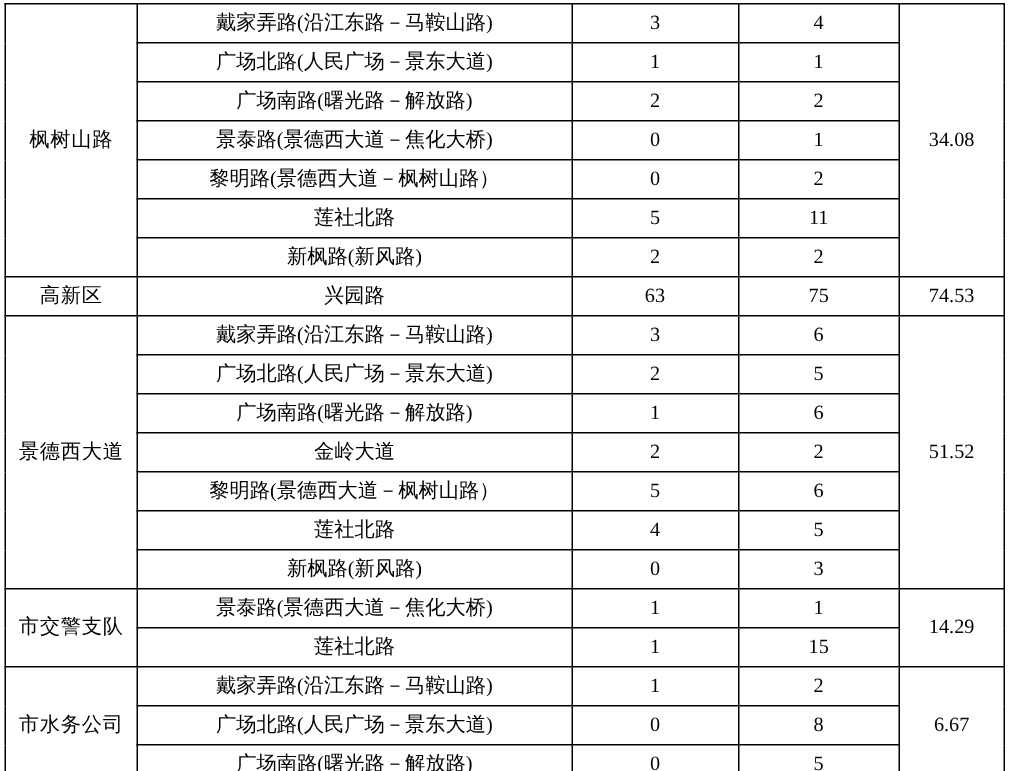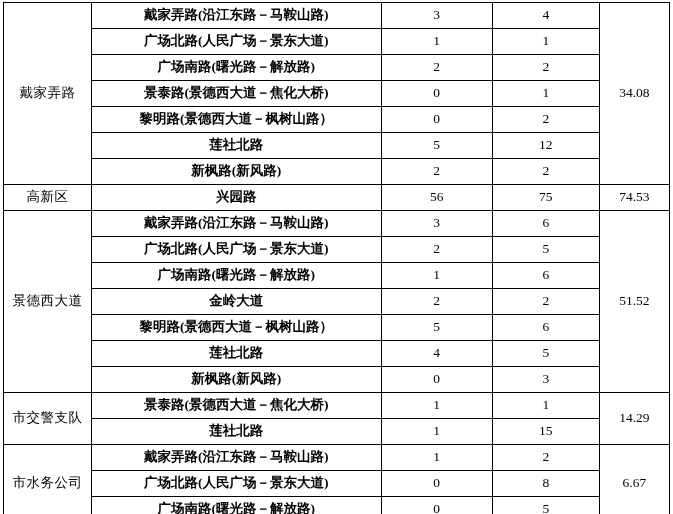--- a/index.html
+++ b/index.html
@@ -36,21 +36,20 @@
     vertical-align: middle;
     white-space: nowrap;
     overflow: hidden;
   }
   td.unit {
     font-size: 14px;
     letter-spacing: 0.5px;
   }
   td.road {
     font-size: 13.5px;
-    font-weight: bold;
   }
   td.num {
     font-size: 14px;
     font-family: "Liberation Serif", "DejaVu Serif", serif;
   }
   td.score {
     font-size: 14.5px;
   }
   .col-unit { width: 88px; }
   .col-road { width: 289px; }
@@ -65,21 +64,21 @@
   <table class="grid">
     <colgroup>
       <col class="col-unit">
       <col class="col-road">
       <col class="col-n1">
       <col class="col-n2">
       <col class="col-score">
     </colgroup>
     <tbody>
         <tr>
-          <td class="unit" rowspan="7">戴家弄路</td>
+          <td class="unit" rowspan="7">枫树山路</td>
           <td class="road">戴家弄路(沿江东路－马鞍山路)</td>
           <td class="num">3</td>
           <td class="num">4</td>
           <td class="score" rowspan="7">34.08</td>
         </tr>
         <tr>
           <td class="road">广场北路(人民广场－景东大道)</td>
           <td class="num">1</td>
           <td class="num">1</td>
         </tr>
@@ -94,31 +93,31 @@
           <td class="num">1</td>
         </tr>
         <tr>
           <td class="road">黎明路(景德西大道－枫树山路）</td>
           <td class="num">0</td>
           <td class="num">2</td>
         </tr>
         <tr>
           <td class="road">莲社北路</td>
           <td class="num">5</td>
-          <td class="num">12</td>
+          <td class="num">11</td>
         </tr>
         <tr>
           <td class="road">新枫路(新风路)</td>
           <td class="num">2</td>
           <td class="num">2</td>
         </tr>
         <tr>
           <td class="unit" rowspan="1">高新区</td>
           <td class="road">兴园路</td>
-          <td class="num">56</td>
+          <td class="num">63</td>
           <td class="num">75</td>
           <td class="score" rowspan="1">74.53</td>
         </tr>
         <tr>
           <td class="unit" rowspan="7">景德西大道</td>
           <td class="road">戴家弄路(沿江东路－马鞍山路)</td>
           <td class="num">3</td>
           <td class="num">6</td>
           <td class="score" rowspan="7">51.52</td>
         </tr>

